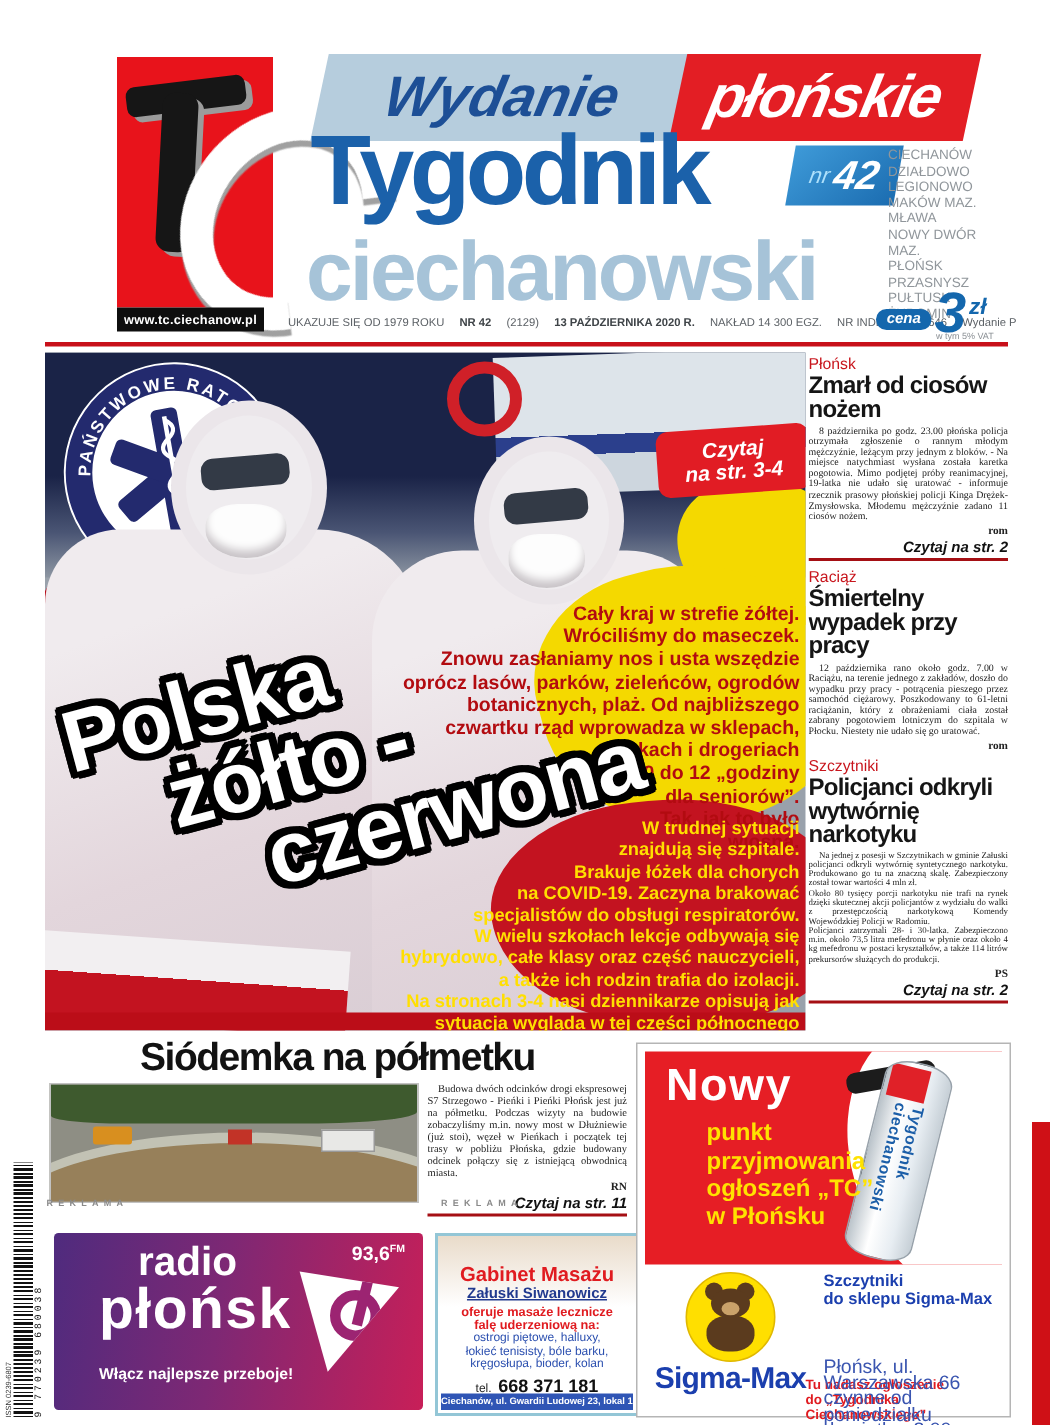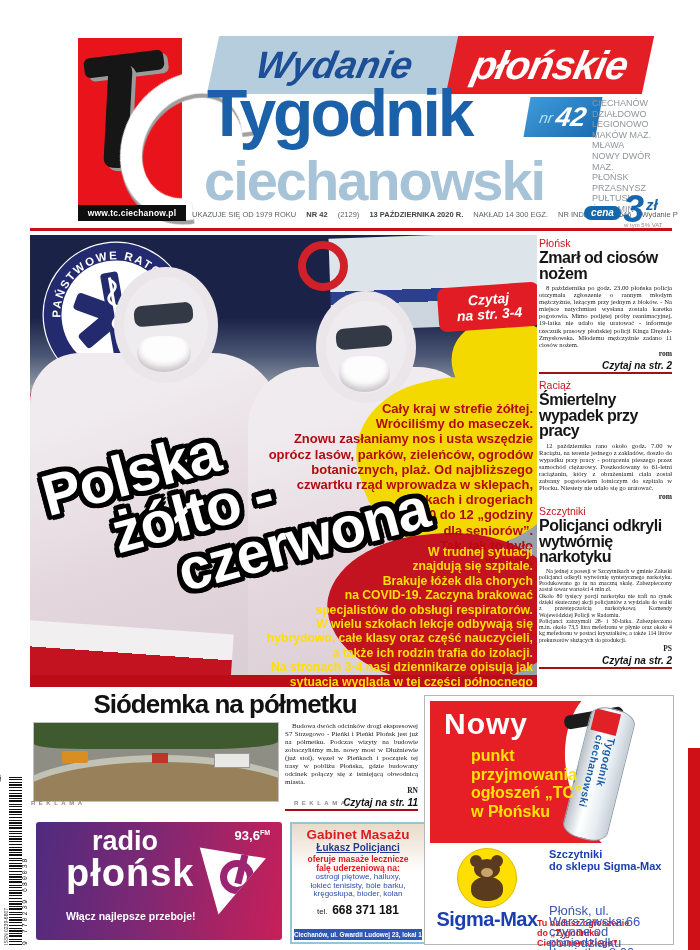--- a/index.html
+++ b/index.html
@@ -8,21 +8,21 @@
 
   
   .tc-logo{position:absolute;left:78px;top:38px;width:104px;height:167px;background:#e8131b;}
   .t-h{position:absolute;left:6px;top:16px;width:80px;height:20px;background:#161616;border-radius:6px;
        transform:rotate(-7deg);box-shadow:4px 4px 0 #9b9b9b;}
   .t-v{position:absolute;left:28px;top:24px;width:24px;height:106px;background:#161616;border-radius:9px;
        transform:rotate(3deg);box-shadow:4px 3px 0 #9b9b9b;}
   .c-white{position:absolute;left:46px;top:30px;width:92px;height:112px;border:22px solid #ffffff;
        border-right-color:transparent;border-radius:50%;transform:rotate(38deg);
        filter:drop-shadow(3px 3px 0 #a0a0a0);}
-  .www-bar{position:absolute;left:78px;top:205px;width:108px;height:16px;background:#0e0e0e;color:#fff;
+  .www-bar{position:absolute;left:78px;top:205px;width:98px;height:16px;background:#0e0e0e;color:#fff;
        font-size:8.5px;font-weight:bold;text-align:center;line-height:16px;letter-spacing:.2px;}
   .ed-box1{position:absolute;left:213px;top:36px;width:243px;height:58px;background:#b6cddd;
        transform:skewX(-12deg);display:flex;align-items:center;justify-content:center;}
   .ed-box1 span{font-style:italic;font-weight:700;font-size:38px;color:#1d4f96;}
   .ed-box2{position:absolute;left:452px;top:36px;width:196px;height:58px;background:#e31e24;
        transform:skewX(-12deg);display:flex;align-items:center;justify-content:center;}
   .ed-box2 span{font-style:italic;font-weight:800;font-size:40px;color:#ffffff;letter-spacing:-1px;}
   .title1{position:absolute;left:207px;top:82px;font-size:66px;font-weight:800;color:#1b61aa;
        letter-spacing:-3px;line-height:62px;}
   .title2{position:absolute;left:204px;top:153px;font-size:56px;font-weight:800;color:#a6c3d8;
@@ -130,21 +130,21 @@
   .r-l2{position:absolute;left:30px;top:32px;font-weight:800;font-size:38px;line-height:38px;letter-spacing:1px;}
   .r-tag{position:absolute;left:30px;top:88px;font-weight:800;font-size:10.5px;}
   .r-freq{position:absolute;right:12px;top:6px;font-weight:800;font-size:13px;}
   .r-fm{font-size:7px;vertical-align:super;}
   .r-play{position:absolute;right:16px;top:18px;width:72px;height:76px;background:#fff;
        clip-path:polygon(8% 10%,100% 24%,34% 98%);}
   .r-note{position:absolute;left:26px;top:20px;width:20px;height:20px;border-radius:50%;border:7px solid #9c2472;}
   .r-stem{position:absolute;left:44px;top:14px;width:7px;height:30px;background:#9c2472;transform:rotate(14deg);}
   .masaz{position:absolute;left:290px;top:822px;width:132px;height:118px;border:2px solid #93c6d6;
        background:linear-gradient(180deg,#e9dbca 0,#ffffff 40%);text-align:center;overflow:hidden;}
-  .m-t{color:#e01b20;font-weight:800;font-size:13.5px;margin-top:3px;}
+  .m-t{color:#e01b20;font-weight:800;font-size:13.5px;margin-top:18px;}
   .m-n{color:#223a8f;font-weight:800;font-size:10px;text-decoration:underline;}
   .m-o{color:#e01b20;font-weight:700;font-size:8.5px;line-height:9px;margin-top:2px;white-space:pre-line;}
   .m-l{color:#2b4faf;font-size:8px;line-height:8.6px;white-space:pre-line;}
   .m-tel{margin-top:1px;}
   .m-tel-label{font-size:8px;color:#222;}
   .m-tel-num{font-weight:800;font-size:12px;color:#111;}
   .m-addr{position:absolute;left:2px;right:2px;bottom:2px;height:11px;background:#2f55b5;color:#fff;
        font-size:6.3px;font-weight:bold;line-height:11px;white-space:nowrap;overflow:hidden;}
   .tcad{position:absolute;left:424px;top:695px;width:248px;height:248px;border:1px solid #b5b5b5;background:#fff;}
   .tc-red{position:absolute;left:5px;top:5px;right:5px;height:142px;background:#e61e25;overflow:hidden;}
@@ -379,21 +379,21 @@
       <span>93,6</span><span class="r-fm">FM</span>
     </div>
     <div class="r-play">
       <div class="r-note"></div>
       <div class="r-stem"></div>
     </div>
   </div>
 
   <div class="masaz">
     <div class="m-t">Gabinet Masażu</div>
-    <div class="m-n">Łukasz Policjanci</div>
+    <div class="m-n">Załuski Siwanowicz</div>
     <div class="m-o">oferuje masaże lecznicze
 falę uderzeniową na:</div>
     <div class="m-l">ostrogi piętowe, halluxy,
 łokieć tenisisty, bóle barku,
 kręgosłupa, bioder, kolan</div>
     <div class="m-tel">
       <span class="m-tel-label">tel.</span>
       <span class="m-tel-num">668 371 181</span>
     </div>
     <div class="m-addr">Ciechanów, ul. Gwardii Ludowej 23, lokal 12</div>

